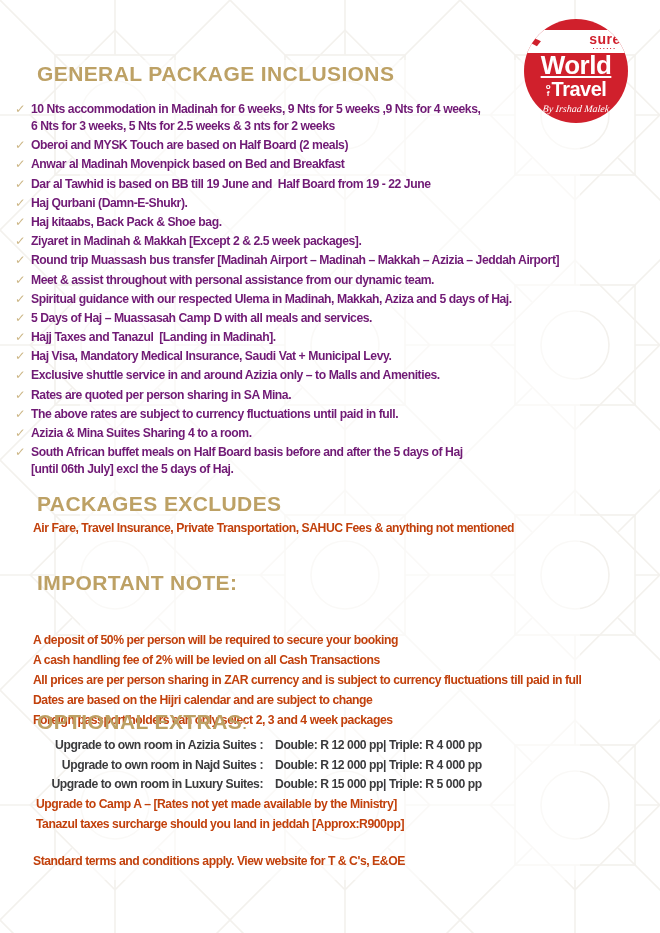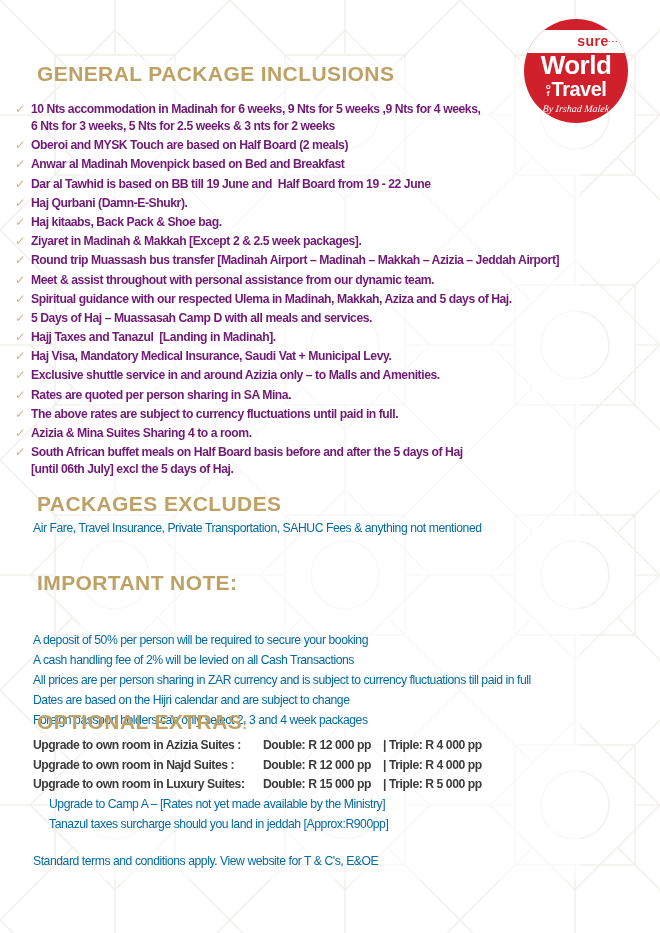--- a/index.html
+++ b/index.html
@@ -30,58 +30,58 @@
     color:#cdb787; font-size:12px; font-weight:400;
     line-height:17px; transform:skewX(-6deg);
   }
   .inc-text {
     font-size:12.2px; font-weight:700; letter-spacing:-0.45px;
     line-height:17px; white-space:pre; color:#701a75;
   }
 
   .body-line {
     position:absolute; left:33px; margin:0;
-    font-size:12.2px; font-weight:400; letter-spacing:-0.45px;
-    white-space:nowrap; color:#0369a1;
+    font-size:12.2px; font-weight:700; letter-spacing:-0.45px;
+    white-space:nowrap; color:#c2410c;
   }
   .excludes-text { top:521px; }
 
   .note-list { position:absolute; left:33px; top:630px; }
   .note-line { position:static; display:block; line-height:20px; margin:0; }
 
   .extras-rows { position:absolute; left:33px; top:736px; }
-  .extra-row { display:flex; align-items:flex-start; line-height:19.6px; }
+  .extra-row { display:flex; align-items:flex-start; line-height:19.6px;text-align:right; }
   .extra-row span { font-size:12.2px; font-weight:700; letter-spacing:-0.45px; white-space:nowrap; }
   .extra-label  { flex:0 0 230px; }
   .extra-double { flex:0 0 120px; }
   .extra-triple { flex:0 0 auto; }
 
-  .extras-lines { position:absolute; left:49px; top:795px; }
+  .extras-lines { position:absolute; left:36px; top:795px; }
   .extra-line { position:static; display:block; line-height:19.6px; margin:0; }
 
   .footer-line { top:854px; }
 
   
   .logo {
     position:absolute; left:524px; top:19px; width:104px; height:104px;
     background:#d0202c; border-radius:50%; overflow:hidden;
     text-align:center;
   }
   .logo-band {
     position:absolute; left:-6px; right:-6px; top:11px; height:23px;
     background:#ffffff; display:flex; align-items:center; justify-content:center;
   }
   .band-inner { display:flex; align-items:center; gap:4px; }
   .gem { color:#d0202c; font-size:13px; line-height:13px; transform:rotate(-12deg) scaleY(0.8); }
-  .sure-col { display:flex; flex-direction:row; align-items:center;margin-left:44px; }
+  .sure-col { display:flex; flex-direction:column; align-items:center;margin-left:44px; }
   .sure-text { color:#d0202c; font-size:14px; font-weight:700; letter-spacing:0.5px; line-height:13px; }
   .sure-dots { color:#d0202c; font-size:4px; letter-spacing:2px; line-height:5px; }
   .logo-world {
     position:absolute; top:33px; left:0; right:0;
-    color:#ffffff; font-size:26px; font-weight:700; letter-spacing:-0.5px; line-height:27px;
+    color:#ffffff; font-size:26px; font-weight:700; letter-spacing:-0.5px; line-height:27px;text-decoration:underline;
   }
   .logo-travel-row {
     position:absolute; top:60px; left:0; right:0;
     display:flex; align-items:center; justify-content:center; gap:1px;
   }
   .logo-of { color:#ffffff; font-size:8px; font-weight:700; line-height:7px; white-space:pre-line; }
   .logo-travel { color:#ffffff; font-size:20px; font-weight:700; letter-spacing:-0.5px; line-height:21px; }
   .logo-byline {
     position:absolute; top:84px; left:0; right:0;
     color:#ffffff; font-size:10px; font-style:italic;

